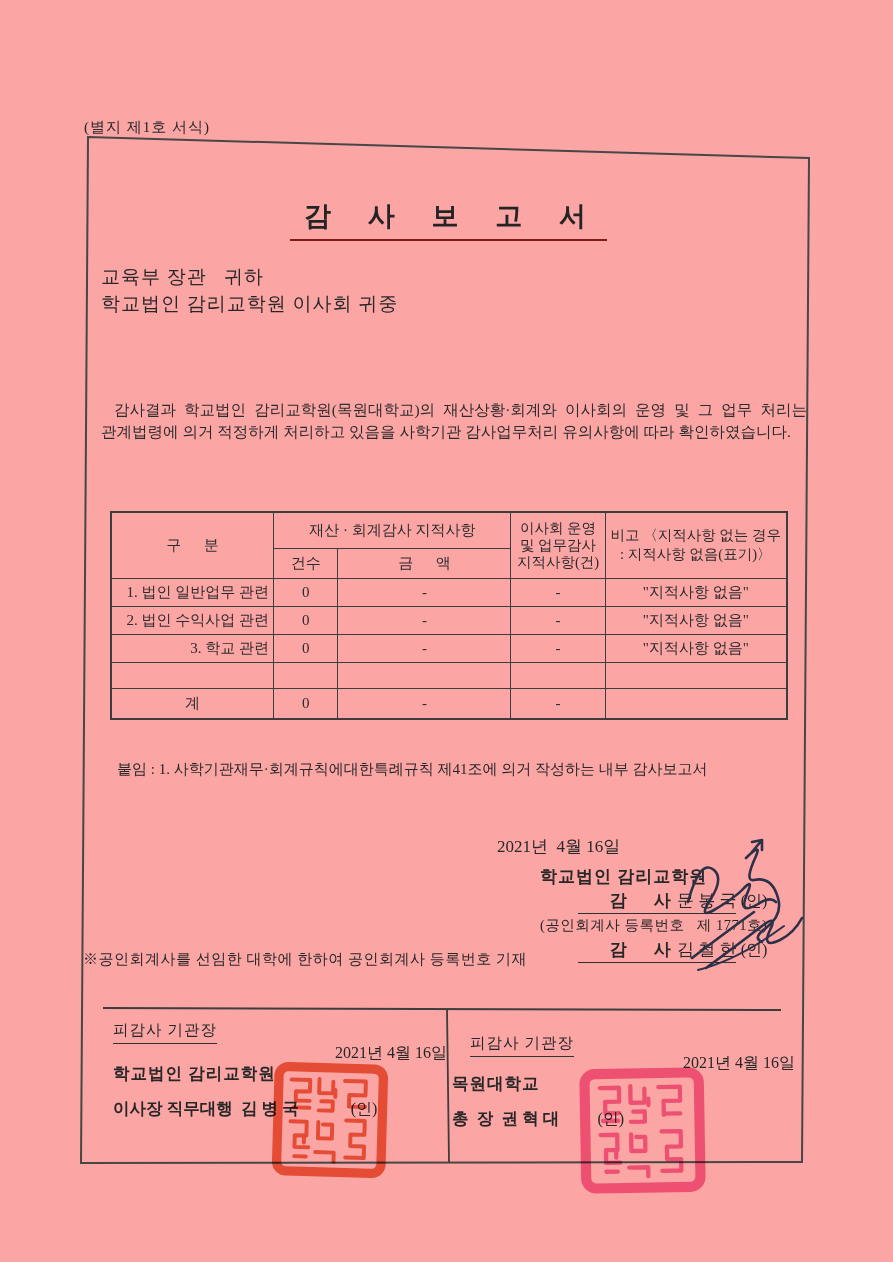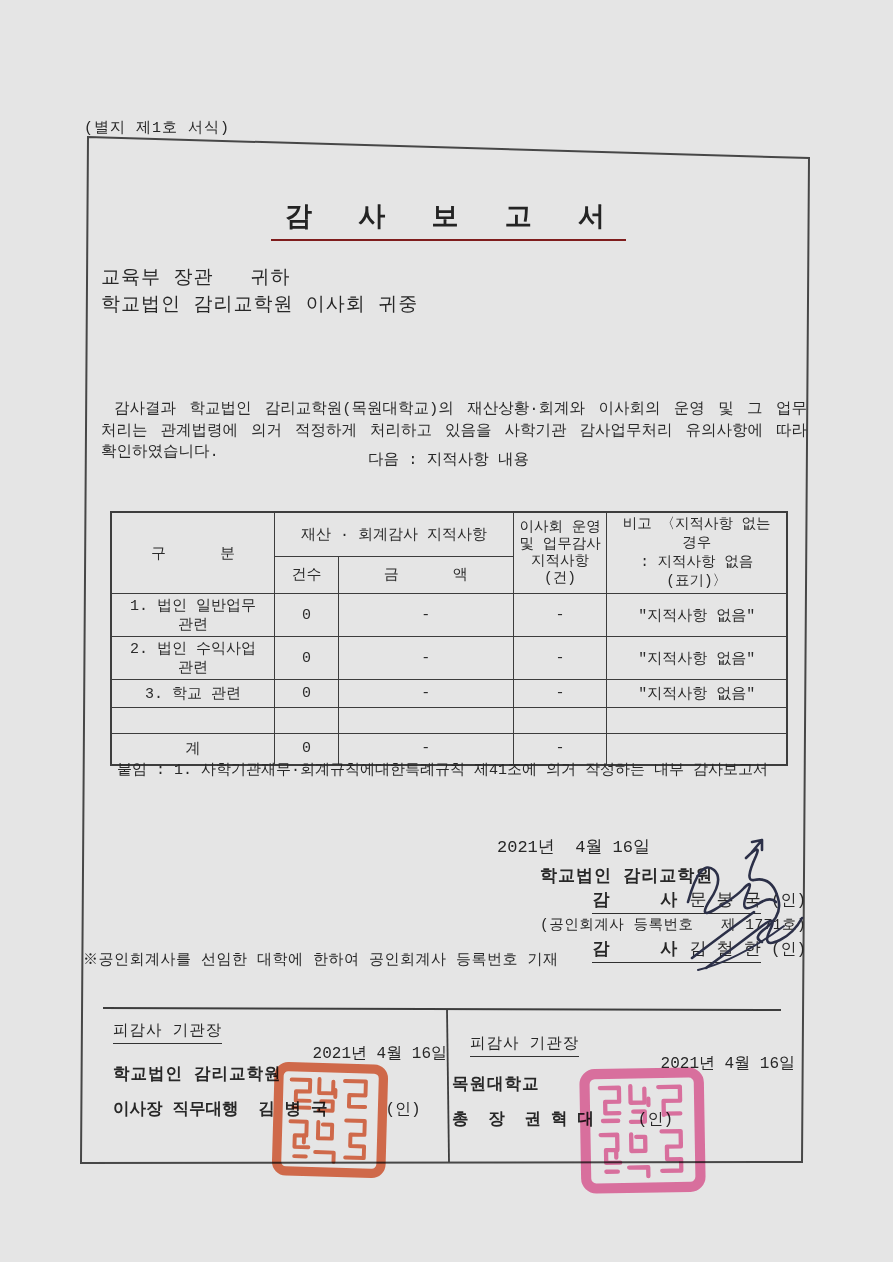--- a/index.html
+++ b/index.html
@@ -1,19 +1,19 @@
 <!DOCTYPE html>
 <html><head>
 <meta charset="utf-8">
 <style>
   html,body{margin:0;padding:0;background:#ffffff;}
   .page{
     position:relative; width:893px; height:1262px; overflow:hidden;
-    background:#e5e5e5; color:#272727;
-    font-family:Liberation Mono, monospace;
+    background:#fca5a5; color:#272727;
+    font-family:Liberation Serif, serif;
   }
   .abs{position:absolute;}
   .pre{white-space:pre;}
   .borders{position:absolute;left:0;top:0;pointer-events:none;}
   .form-label{left:84px;top:118px;font-size:15px;letter-spacing:1px;}
   .title{
     left:88px;top:198px;width:721px;text-align:center;
   }
   .title span{
     display:inline-block;font-size:27px;font-weight:bold;letter-spacing:15px;
@@ -35,21 +35,21 @@
   table.report th,table.report td{
     border:1.5px solid #3d3d3d;font-weight:normal;
     padding:2px 4px;word-break:keep-all;
   }
   table.report{border:2px solid #3d3d3d;}
   th.c-cat{width:163px;} th.c-cnt{width:58px;} th.c-amt{width:176px;}
   th.c-board{width:88px;line-height:17px;font-size:14.5px;padding:2px 2px;}
   th.c-note{width:183px;line-height:19px;font-size:14.5px;}
   .hrow1{height:36px;} .hrow2{height:30px;}
   .drow{height:28px;} .erow{height:26px;} .trow{height:31px;}
-  td.cat{text-align:center;padding-left:7px;margin-top:22px;}
+  td.cat{text-align:right;padding-left:7px;margin-top:22px;}
   td.ctr{text-align:center;}
   td.amt{text-align:center;padding-left:60px;}
   td.note{text-align:center;}
   .attachment{left:117px;top:760px;font-size:15px;word-break:keep-all;width:690px;}
   .sign-date{left:497px;top:835px;font-size:17px;}
   .sign-block{left:540px;top:865px;font-size:17px;line-height:23px;}
   .sign-org{font-weight:bold;letter-spacing:1px;}
   .sig-line{margin-top:1px;text-align:right;}
   .sig-line .u{
     display:inline-block;border-bottom:1.5px solid #2f2f2f;
@@ -90,21 +90,20 @@
 
   <div class="abs title">
     <span>감 사 보 고 서</span>
   </div>
 
   <div class="abs recipient1 pre">교육부 장관   귀하</div>
   <div class="abs recipient2">학교법인 감리교학원 이사회 귀중</div>
 
   <div class="abs para para2">감사결과 학교법인 감리교학원(목원대학교)의 재산상황·회계와 이사회의 운영 및 그 업무 처리는 관계법령에 의거 적정하게 처리하고 있음을 사학기관 감사업무처리 유의사항에 따라 확인하였습니다.</div>
 
-  <div class="abs table-caption">다음 : 지적사항 내용</div>
 
   <table class="report">
     <tbody>
       <tr class="hrow1">
         <th class="c-cat pre" rowspan="2">구      분</th>
         <th colspan="2">재산 · 회계감사 지적사항</th>
         <th class="c-board" rowspan="2">이사회 운영 및 업무감사 지적사항(건)</th>
         <th class="c-note" rowspan="2">
           <span>비고 〈지적사항 없는 경우</span><br>
           <span>: 지적사항 없음(표기)〉</span>

